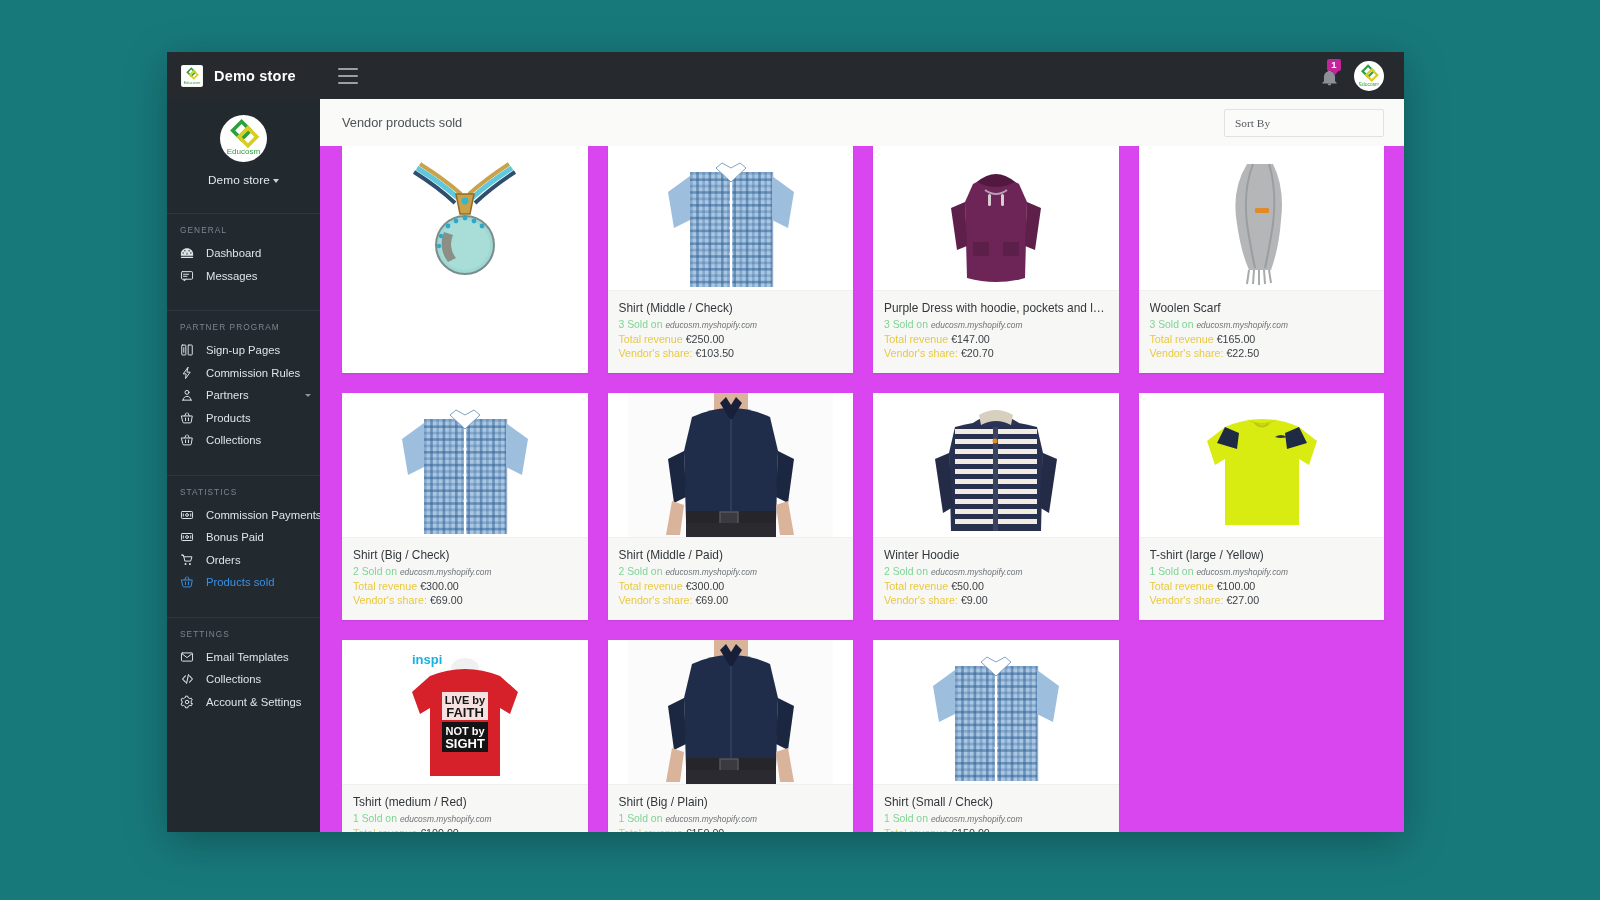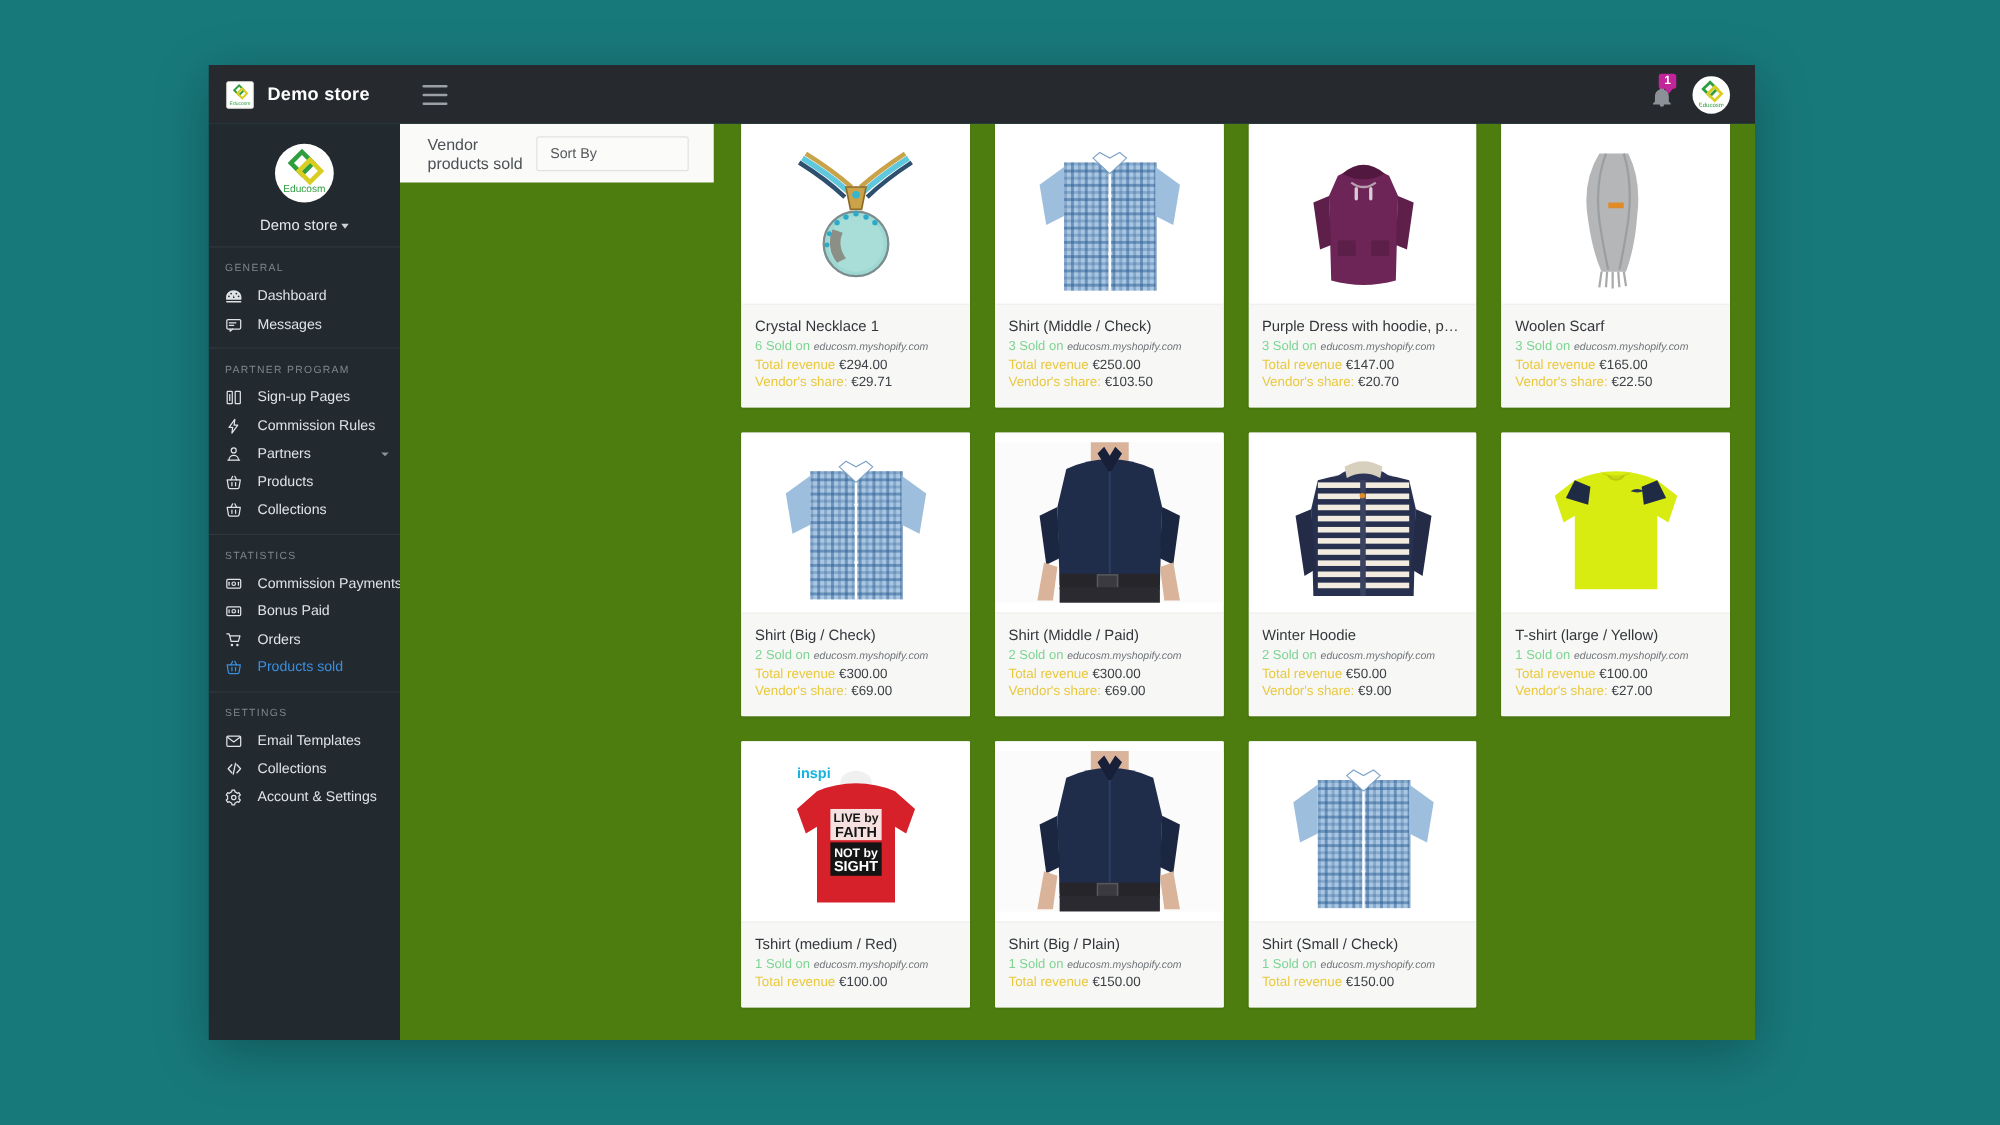--- a/index.html
+++ b/index.html
@@ -114,21 +114,21 @@
     letter-spacing: .1px;
   }
   .caret-down {
     display: inline-block;
     width: 0; height: 0; margin-left: 3px;
     border-left: 3.5px solid transparent;
     border-right: 3.5px solid transparent;
     border-top: 4px solid #cfd3d6;
     vertical-align: middle;
   }
-  .nav-section { border-top: 1px solid #2e373e; padding: 9px 0 7px 0; }
+  .nav-section { border-top: 1px solid #2e373e; padding: 9px 0 7px 0; margin-top: 16px; }
   .nav-section:first-of-type { border-top: 1px solid #2e373e; }
   .nav-head {
     color: #7d868d;
     font-size: 8.3px;
     letter-spacing: 1.05px;
     padding: 2px 0 7px 13px;
     text-transform: uppercase;
   }
   .nav-item {
     display: flex;
@@ -152,24 +152,24 @@
   .nav-item .chev {
     margin-left: auto;
     width: 0; height: 0;
     border-left: 3px solid transparent;
     border-right: 3px solid transparent;
     border-top: 3.5px solid #8b949b;
   }
   
   .main {
     flex: 1;
-    background: #4d7c0f;
+    background: #d946ef;
     min-width: 0;
     display: flex;
-    flex-direction: row;
+    flex-direction: column;
     overflow: hidden;
   }
   .main-header {
     height: 47px;
     flex: 0 0 47px;
     display: flex;
     align-items: center;
     padding: 0 20px 0 22px;
     background: #fafaf9;
   }
@@ -178,20 +178,21 @@
     margin-left: auto;
     width: 160px; height: 28px;
     background: #fbfbfa;
     border: 1px solid #e2e2de;
     border-radius: 2px;
     color: #56595d;
     font-size: 11.4px;
     display: flex; align-items: center;
     padding: 0 10px;
     cursor: pointer;
+    font-family: Liberation Serif, serif;
   }
   .grid-scroll {
     flex: 1;
     overflow: hidden;
     padding: 0 20px 0 22px;
   }
   .grid {
     display: grid;
     grid-template-columns: repeat(4, 1fr);
     gap: 20px 20px;
@@ -501,26 +502,20 @@
                       <circle cx="94" cy="75" r="2.4"></circle>
                       <circle cx="103" cy="72" r="2.4"></circle>
           <circle cx="112" cy="75" r="2.4"></circle>
                       <circle cx="120" cy="80" r="2.4"></circle>
           <circle cx="79" cy="90" r="2.2"></circle>
                       <circle cx="77" cy="100" r="2.2"></circle>
         </g>
       </g>
                 </svg>
               </div>
-              <div class="card-body">
-                <div class="p-title">Crystal Necklace 1</div>
-                <div class="p-sold"><span>6 Sold on</span><span class="dom">educosm.myshopify.com</span></div>
-                <div class="p-rev"><span>Total revenue</span> <span class="val">€294.00</span></div>
-                <div class="p-share"><span>Vendor's share:</span> <span class="val">€29.71</span></div>
-              </div>
             </div>
             <div class="card">
               <div class="card-img">
                 <svg width="205" height="144" viewBox="0 0 205 144">
                   <rect width="205" height="144" fill="#ffffff"></rect>
       <g>
         <rect x="62" y="26" width="82" height="115" fill="#a9c6e2"></rect>
         <rect x="62" y="26" width="82" height="2.6" fill="#2c5d93" opacity="0.28"></rect>
                     <rect x="62" y="32.4" width="82" height="2.6" fill="#2c5d93" opacity="0.5"></rect>
                     <rect x="62" y="38.8" width="82" height="2.6" fill="#2c5d93" opacity="0.28"></rect>

